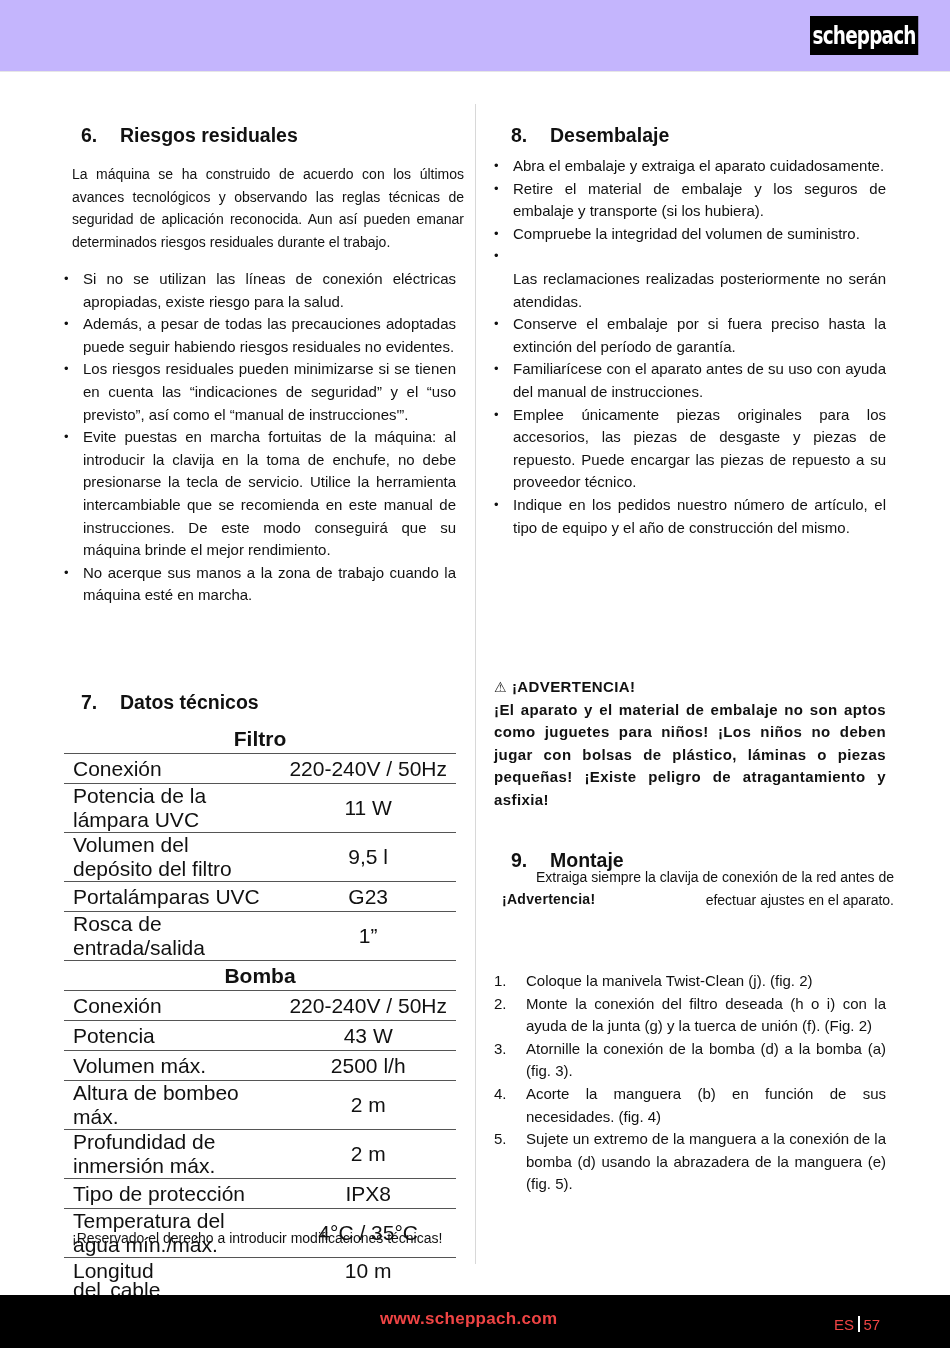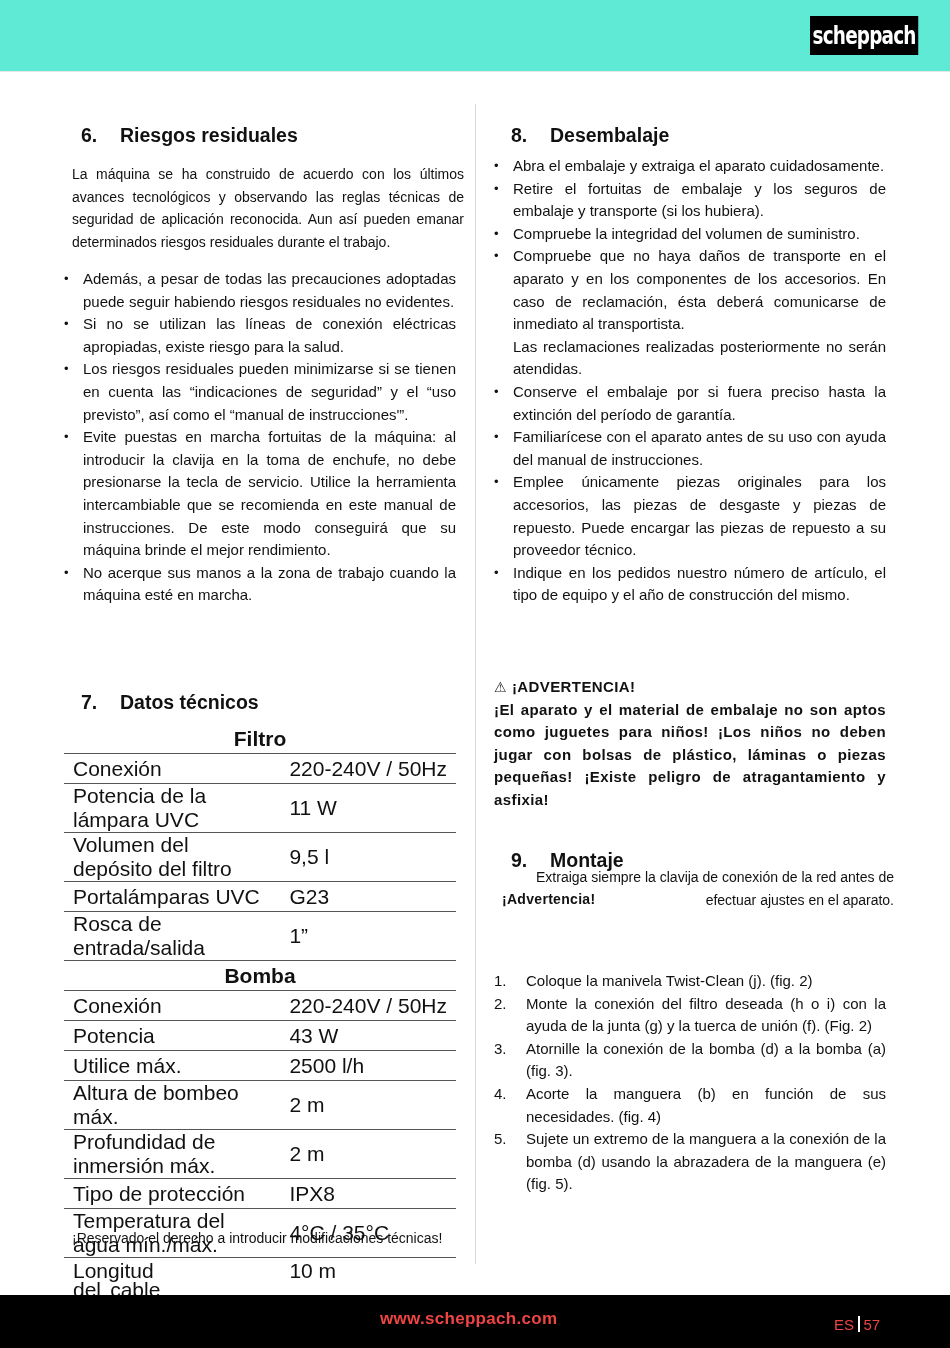--- a/index.html
+++ b/index.html
@@ -3,21 +3,21 @@
 <meta charset="utf-8">
 <style>
   html, body { margin: 0; padding: 0; }
   body {
     width: 950px; height: 1348px; position: relative; overflow: hidden;
     background: #ffffff; color: #111;
     font-family: "Liberation Sans", sans-serif;
   }
   .header-band {
     position: absolute; left: 0; top: 0; width: 950px; height: 71px;
-    background: #5eead4; border-bottom: 1px solid #e6e6e6;
+    background: #c4b5fd; border-bottom: 1px solid #e6e6e6;
   }
   .logo {
     position: absolute; left: 810px; top: 16px; width: 108px; height: 39px;
     background: #000; color: #fff; display: flex; align-items: center; justify-content: center;
     font-family: "DejaVu Sans Condensed", "DejaVu Sans", sans-serif;
     font-weight: bold; font-size: 25px; letter-spacing: -1px;
     transform: scaleX(0.82); transform-origin: left center; width: 132px;
   }
   .divider {
     position: absolute; left: 475px; top: 104px; width: 1px; height: 1160px;
@@ -51,21 +51,21 @@
     position: absolute; list-style: none; margin: 0; padding: 0;
     font-size: 15px; line-height: 22.6px;
   }
   ol.steps li { position: relative; padding-left: 32px; text-align: justify; }
   ol.steps li .n { position: absolute; left: 0; top: 0; }
 
   table.specs {
     position: absolute; border-collapse: collapse; width: 392px; font-size: 21px;
   }
   table.specs td { padding: 0 9px; height: 29px; border-bottom: 1.5px solid #555; vertical-align: middle; }
-  table.specs td.val { text-align: left; white-space: nowrap; }
+  table.specs td.val { text-align: center; white-space: nowrap; }
   table.specs tr.group td { text-align: center; font-weight: bold; }
   table.specs tr.tall td { height: 42px; vertical-align: top; padding-top: 3px; line-height: 19px; }
   table.specs tr.tall td.lbl { text-align: justify; }
 
   .warn-block {
     position: absolute; font-size: 15px; line-height: 22.6px; font-weight: bold;
     letter-spacing: 0.4px; text-align: justify;
   }
   .warn-title { display: flex; align-items: center; gap: 5px; }
   .warn-title .tri { font-weight: normal; font-size: 14px; }
@@ -93,22 +93,22 @@
 <div class="divider"></div>
 
 <div class="col col-left">
   <h2 style="top:107px;">
     <span class="num">6.</span><span>Riesgos residuales</span>
   </h2>
 
   <p class="para" style="top:155px; width:392px;">La máquina se ha construido de acuerdo con los últimos avances tecnológicos y observando las reglas técnicas de seguridad de aplicación reconocida. Aun así pueden emanar determinados riesgos residuales durante el trabajo.</p>
 
   <ul class="bullets" style="top:268px; width:392px;">
+    <li>Si no se utilizan las líneas de conexión eléctricas apropiadas, existe riesgo para la salud.</li>
     <li>Además, a pesar de todas las precauciones adoptadas puede seguir habiendo riesgos residuales no evidentes.</li>
-    <li>Si no se utilizan las líneas de conexión eléctricas apropiadas, existe riesgo para la salud.</li>
     <li>Los riesgos residuales pueden minimizarse si se tienen en cuenta las “indicaciones de seguridad” y el “uso previsto”, así como el “manual de instrucciones'”.</li>
     <li>Evite puestas en marcha fortuitas de la máquina: al introducir la clavija en la toma de enchufe, no debe presionarse la tecla de servicio. Utilice la herramienta intercambiable que se recomienda en este manual de instrucciones. De este modo conseguirá que su máquina brinde el mejor rendimiento.</li>
     <li>No acerque sus manos a la zona de trabajo cuando la máquina esté en marcha.</li>
   </ul>
 
   <h2 style="top:674px;">
     <span class="num">7.</span><span>Datos técnicos</span>
   </h2>
 
   <table class="specs" style="top:724px;">
@@ -141,21 +141,21 @@
         </tr>
     <tr>
           <td class="lbl">Conexión</td>
           <td class="val">220-240V / 50Hz</td>
         </tr>
     <tr>
           <td class="lbl">Potencia</td>
           <td class="val">43 W</td>
         </tr>
     <tr>
-          <td class="lbl">Utilice máx.</td>
+          <td class="lbl">Volumen máx.</td>
           <td class="val">2500 l/h</td>
         </tr>
     <tr>
           <td class="lbl">Altura de bombeo máx.</td>
           <td class="val">2 m</td>
         </tr>
     <tr>
           <td class="lbl">Profundidad de inmersión máx.</td>
           <td class="val">2 m</td>
         </tr>
@@ -181,24 +181,24 @@
   <p class="para" style="top:1219px; width:392px;">¡Reservado el derecho a introducir modificaciones técnicas!</p>
 </div>
 
 <div class="col col-right">
   <h2 style="top:107px;">
     <span class="num">8.</span><span>Desembalaje</span>
   </h2>
 
   <ul class="bullets" style="top:155px; width:392px;">
     <li>Abra el embalaje y extraiga el aparato cuidadosamente.</li>
-    <li>Retire el fortuitas de embalaje y los seguros de embalaje y transporte (si los hubiera).</li>
+    <li>Retire el material de embalaje y los seguros de embalaje y transporte (si los hubiera).</li>
     <li>Compruebe la integridad del volumen de suministro.</li>
     <li>
-      <span>Compruebe que no haya daños de transporte en el aparato y en los componentes de los accesorios. En caso de reclamación, ésta deberá comunicarse de inmediato al transportista.</span><br>
+      <br>
       <span>Las reclamaciones realizadas posteriormente no serán atendidas.</span>
     </li>
     <li>Conserve el embalaje por si fuera preciso hasta la extinción del período de garantía.</li>
     <li>Familiarícese con el aparato antes de su uso con ayuda del manual de instrucciones.</li>
     <li>Emplee únicamente piezas originales para los accesorios, las piezas de desgaste y piezas de repuesto. Puede encargar las piezas de repuesto a su proveedor técnico.</li>
     <li>Indique en los pedidos nuestro número de artículo, el tipo de equipo y el año de construcción del mismo.</li>
   </ul>
 
   <div class="warn-block" style="top:676px; width:392px;">
     <div class="warn-title">

